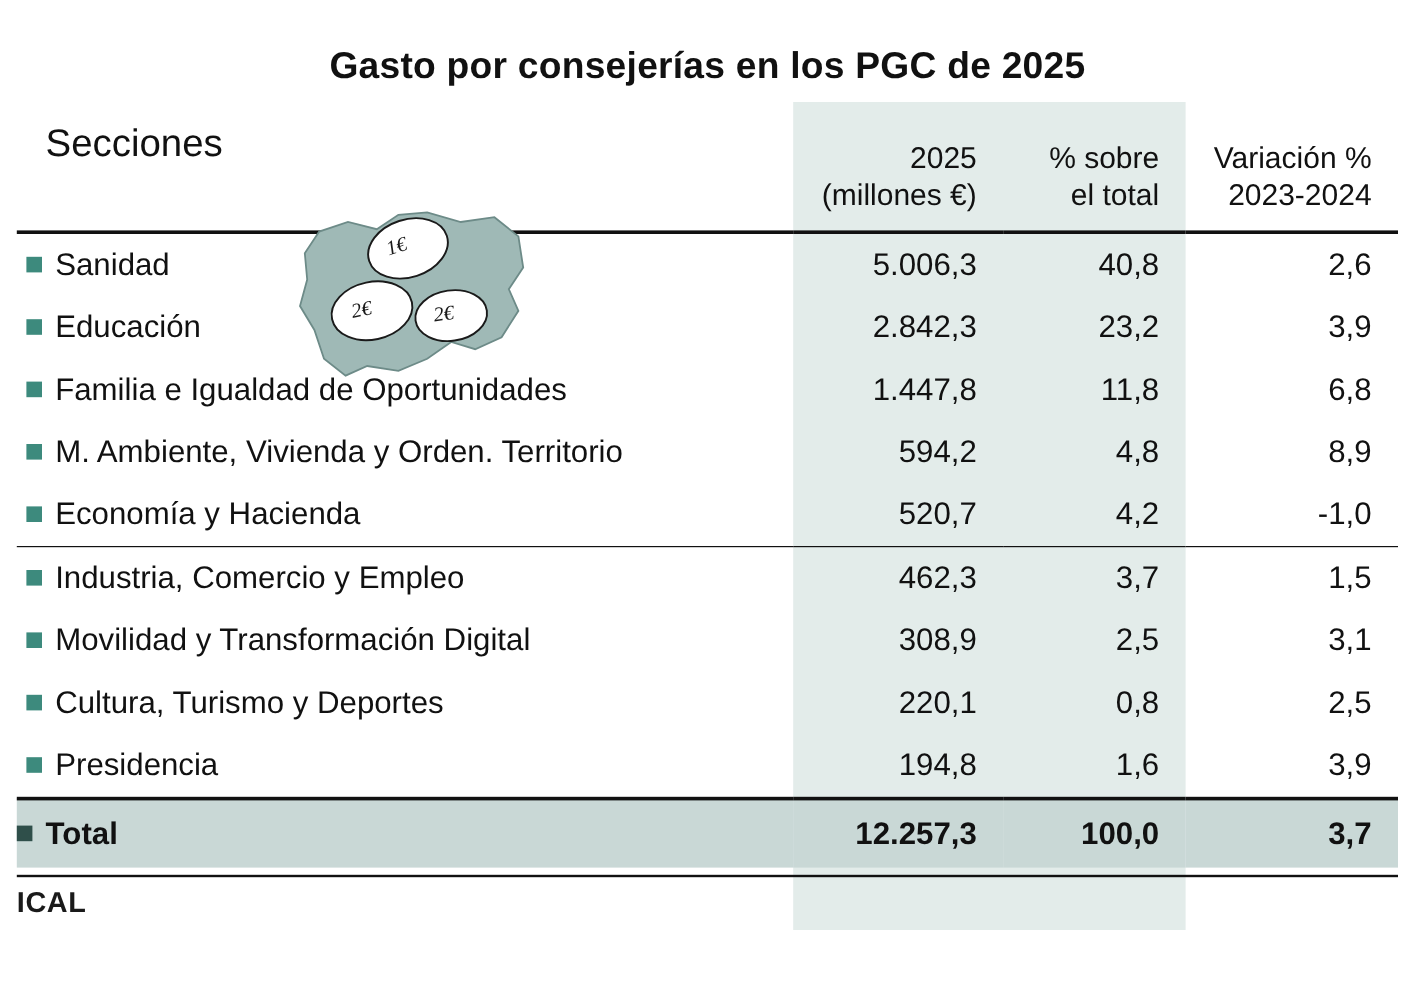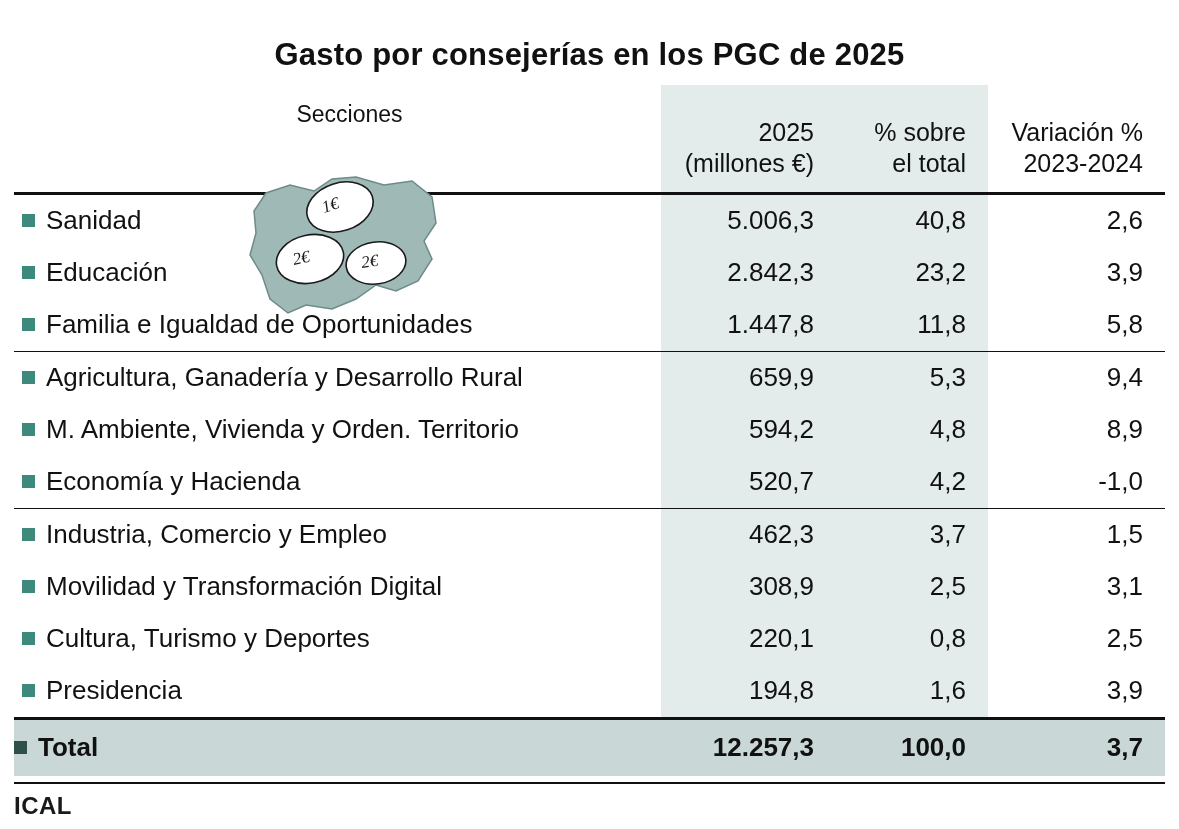--- a/index.html
+++ b/index.html
@@ -64,24 +64,24 @@
   col.c-var { width: 177px; }
 
   thead th {
     font-weight: normal;
     font-size: 25px;
     color: #111111;
     vertical-align: top;
     padding: 0;
   }
   .head-sections {
-    text-align: center;
+    text-align: left;
     padding-left: 24px;
     padding-top: 16px;
-    font-size: 23px;
+    font-size: 32px;
   }
   .head-num {
     text-align: right;
     padding-right: 22px;
     padding-top: 32px;
     line-height: 1.25;
   }
   .head-num .l2 { display: block; }
   thead tr { height: 108px; }
 
@@ -214,27 +214,21 @@
         <tr>
           <td class="sec"><span class="bullet"></span><span class="sec-label">Educación</span></td>
           <td class="num">2.842,3</td>
           <td class="num">23,2</td>
           <td class="num">3,9</td>
         </tr>
         <tr>
           <td class="sec"><span class="bullet"></span><span class="sec-label">Familia e Igualdad de Oportunidades</span></td>
           <td class="num">1.447,8</td>
           <td class="num">11,8</td>
-          <td class="num">5,8</td>
-        </tr>
-        <tr class="thin-top">
-          <td class="sec"><span class="bullet"></span><span class="sec-label">Agricultura, Ganadería y Desarrollo Rural</span></td>
-          <td class="num">659,9</td>
-          <td class="num">5,3</td>
-          <td class="num">9,4</td>
+          <td class="num">6,8</td>
         </tr>
         <tr>
           <td class="sec"><span class="bullet"></span><span class="sec-label">M. Ambiente, Vivienda y Orden. Territorio</span></td>
           <td class="num">594,2</td>
           <td class="num">4,8</td>
           <td class="num">8,9</td>
         </tr>
         <tr>
           <td class="sec"><span class="bullet"></span><span class="sec-label">Economía y Hacienda</span></td>
           <td class="num">520,7</td>

